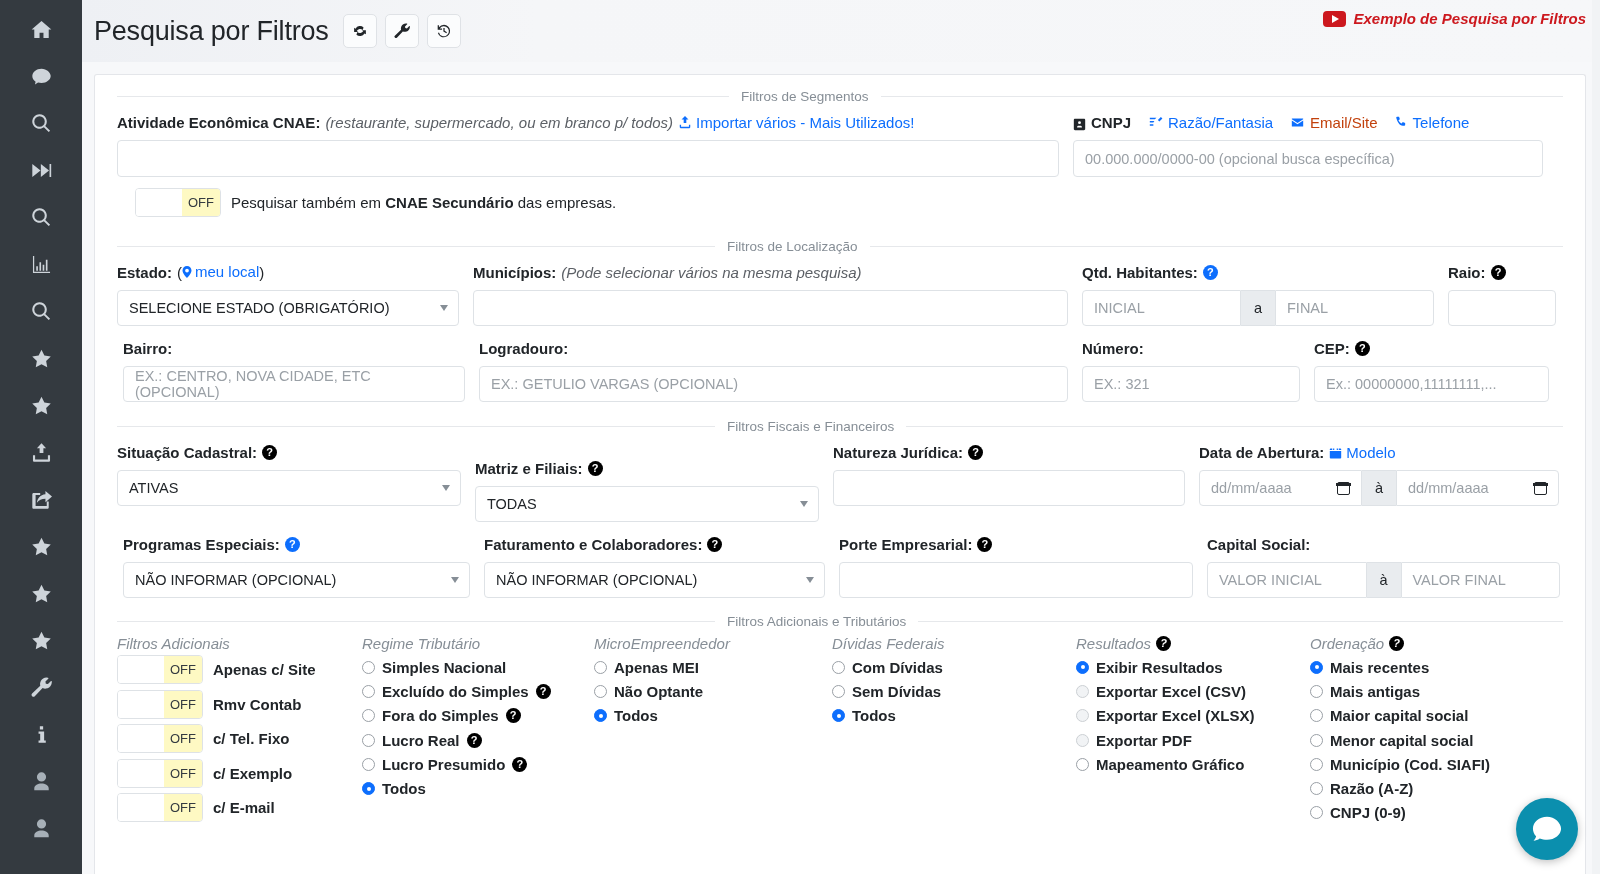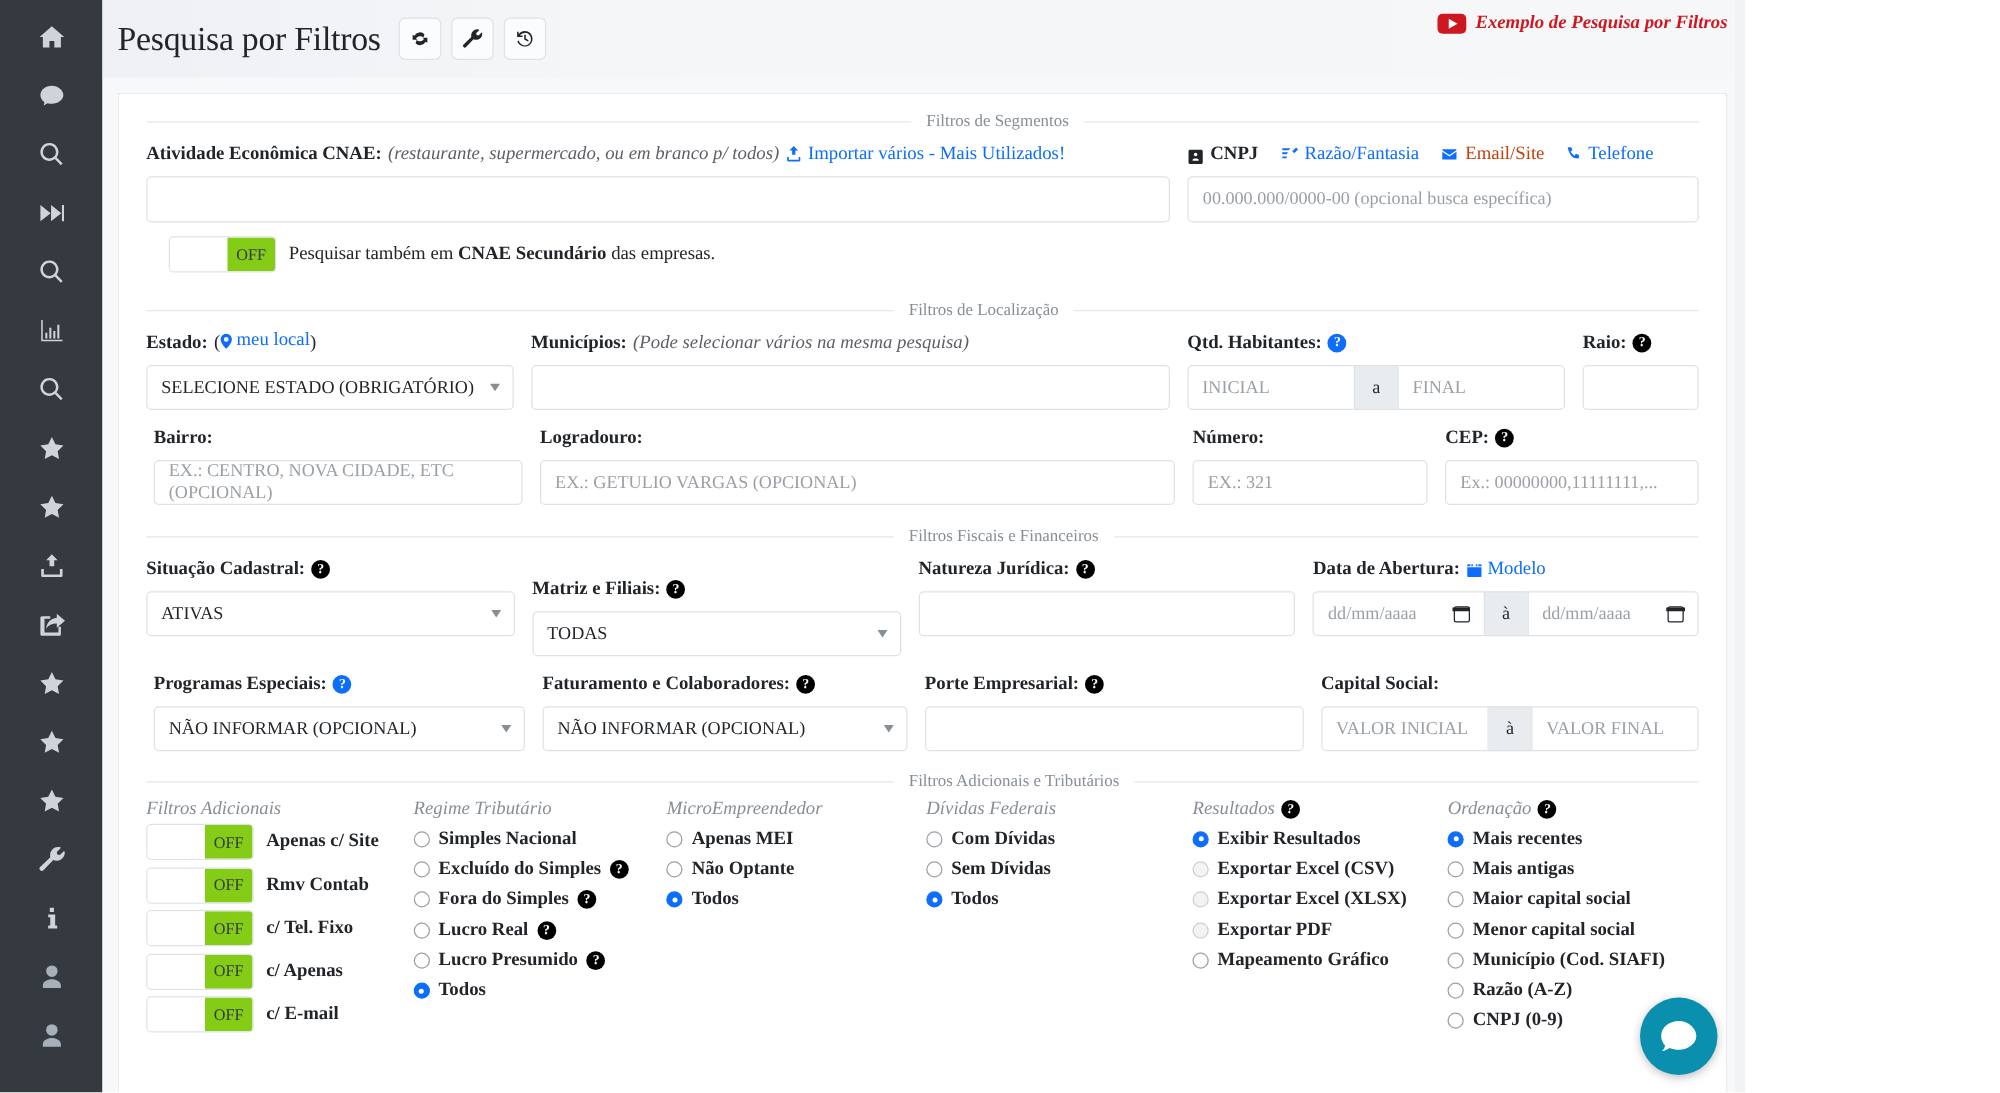--- a/index.html
+++ b/index.html
@@ -3,21 +3,21 @@
 <meta charset="utf-8">
 <style>
   * { box-sizing: border-box; }
   html, body { margin:0; padding:0; }
   body {
     width:1600px; height:874px; overflow:hidden;
     font-family:"Liberation Sans", sans-serif;
     background:#ffffff; color:#212529;
     font-size:15px;
   }
-  .app { display:flex; width:1396px; height:874px;font-family:Liberation Serif, serif; }
+  .app { display:flex; width:1600px; height:874px; }
 
   
   .sidebar {
     width:82px; flex:0 0 82px; background:#343a40;
     padding-top:6px; display:flex; flex-direction:column; align-items:center;
   }
   .side-item {
     width:82px; height:47px; display:flex; align-items:center; justify-content:center;
     color:#ced4da;
   }
@@ -98,21 +98,21 @@
   .qm.blue { background:#0d6efd; }
   .lnk { color:#0d6efd; }
 
   
   .tgl {
     width:86px; height:29px; border:1px solid #dee2e6; border-radius:4px;
     display:flex; overflow:hidden; background:#fff; flex:0 0 86px;
   }
   .tgl .knob { flex:1; background:#fff; }
   .tgl .off {
-    flex:0 0 38px; background:#84cc16; color:#343a40; font-size:13px;
+    flex:0 0 38px; background:#fef9c3; color:#343a40; font-size:13px;
     display:flex; align-items:center; justify-content:center; font-weight:400;
   }
   .tgl-row { display:flex; align-items:center; gap:10px; margin-bottom:5px; }
   .tgl-row .t-lab { font-weight:bold; font-size:15px; }
 
   
   .opt-head { font-style:italic; color:#868e96; font-size:15px; margin-bottom:3px; display:flex; align-items:center; gap:5px;}
   .opt { display:flex; align-items:center; gap:7px; height:24.3px; font-weight:bold; font-size:15px; }
   .rd {
     width:13px;height:13px;border-radius:50%;border:1px solid #9aa0a6;background:#fff;
@@ -562,21 +562,21 @@
                   <span class="knob"></span>
                   <span class="off">OFF</span>
                 </div>
                 <span class="t-lab">c/ Tel. Fixo</span>
               </div>
               <div class="tgl-row" style="margin-bottom: 5.5px;">
                 <div class="tgl">
                   <span class="knob"></span>
                   <span class="off">OFF</span>
                 </div>
-                <span class="t-lab">c/ Apenas</span>
+                <span class="t-lab">c/ Exemplo</span>
               </div>
               <div class="tgl-row" style="margin-bottom: 5.5px;">
                 <div class="tgl">
                   <span class="knob"></span>
                   <span class="off">OFF</span>
                 </div>
                 <span class="t-lab">c/ E-mail</span>
               </div>
             </div>
         </div>

